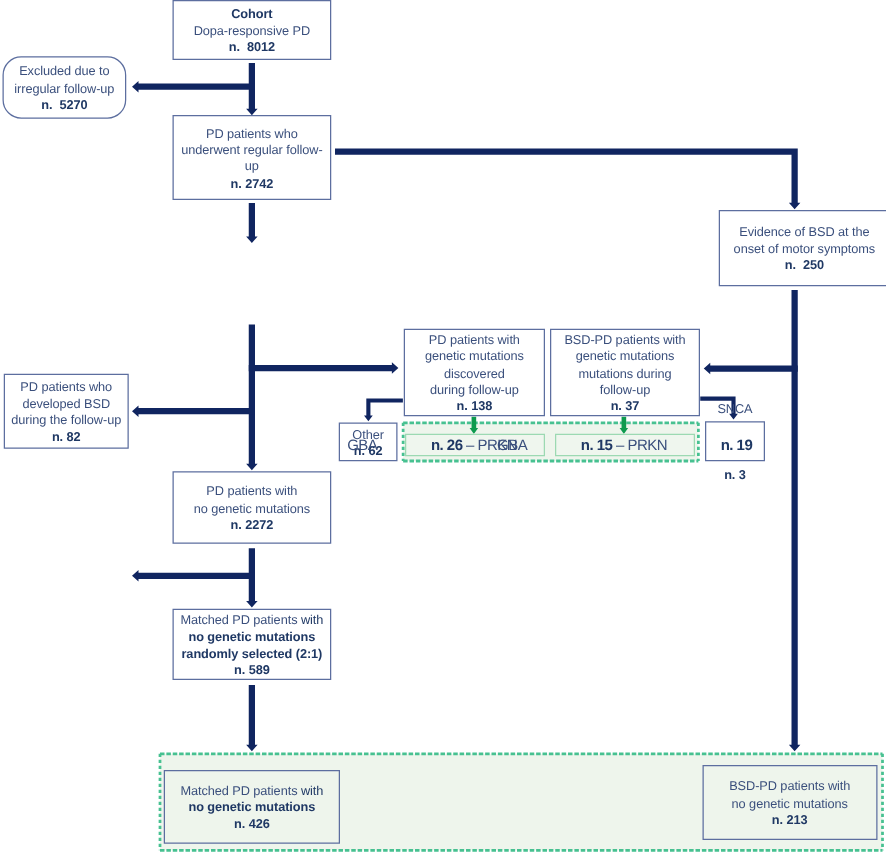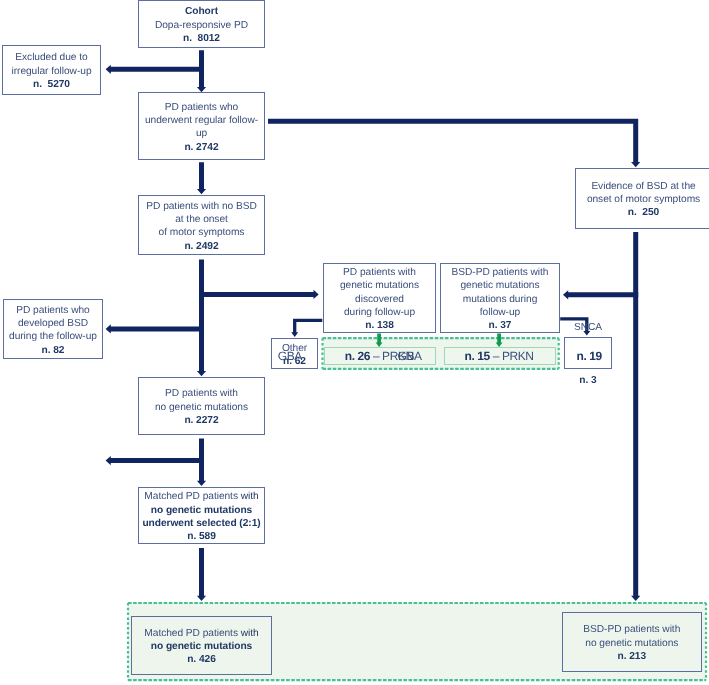--- a/index.html
+++ b/index.html
@@ -69,39 +69,33 @@
       <path d="M497.25 333.4 h3.7 v9 h1.55 L499.1 347.1 L495.7 342.4 h1.55 z"></path>
     </g>
   </svg>
 
   <div class="node" style="left:138px;top:0px;width:127px;height:48px;">
     <span class="ln bold">Cohort</span>
     <span class="ln">Dopa-responsive PD</span>
     <span class="ln bold">n.&nbsp; 8012</span>
   </div>
 
-  <div class="node" style="left:2px;top:45px;width:99px;height:50px;">
+  <div class="node" style="left:2px;top:45px;width:99px;height:50px;border-radius:15px;">
     <span class="ln">Excluded due to</span>
     <span class="ln">irregular follow-up</span>
     <span class="ln bold">n.&nbsp; 5270</span>
   </div>
 
   <div class="node" style="left:138px;top:92px;width:127px;height:68px;">
     <span class="ln">PD patients who</span>
     <span class="ln">underwent regular follow-</span>
     <span class="ln">up</span>
     <span class="ln bold">n. 2742</span>
   </div>
 
-  <div class="node" style="left:138px;top:195px;width:127px;height:60px;">
-    <span class="ln">PD patients with no BSD</span>
-    <span class="ln">at the onset</span>
-    <span class="ln">of motor symptoms</span>
-    <span class="ln bold">n. 2492</span>
-  </div>
 
   <div class="node" style="left:575px;top:168px;width:137px;height:61px;">
     <span class="ln">Evidence of BSD at the</span>
     <span class="ln">onset of motor symptoms</span>
     <span class="ln bold">n.&nbsp; 250</span>
   </div>
 
   <div class="node" style="left:3px;top:299px;width:100px;height:60px;">
     <span class="ln">PD patients who</span>
     <span class="ln">developed BSD</span>
@@ -138,21 +132,21 @@
   <div class="node" style="left:138px;top:377px;width:127px;height:58px;">
     <span class="ln">PD patients with</span>
     <span class="ln">no genetic mutations</span>
     <span class="ln bold">n. 2272</span>
   </div>
 
 
   <div class="node" style="left:138px;top:486.8px;width:127px;height:57.6px;">
     <span class="ln"><span>Matched PD patients </span><b>with</b></span>
     <span class="ln bold">no genetic mutations</span>
-    <span class="ln bold">underwent selected (2:1)</span>
+    <span class="ln bold">randomly selected (2:1)</span>
     <span class="ln bold">n. 589</span>
   </div>
 
   <div class="node" style="left:131.3px;top:616.4px;width:140.4px;height:58.2px;">
     <span class="ln"><span>Matched PD patients </span><b>with</b></span>
     <span class="ln bold">no genetic mutations</span>
     <span class="ln bold">n. 426</span>
   </div>
 
   <div class="node" style="left:561.9px;top:612.3px;width:139.8px;height:59.6px;">

